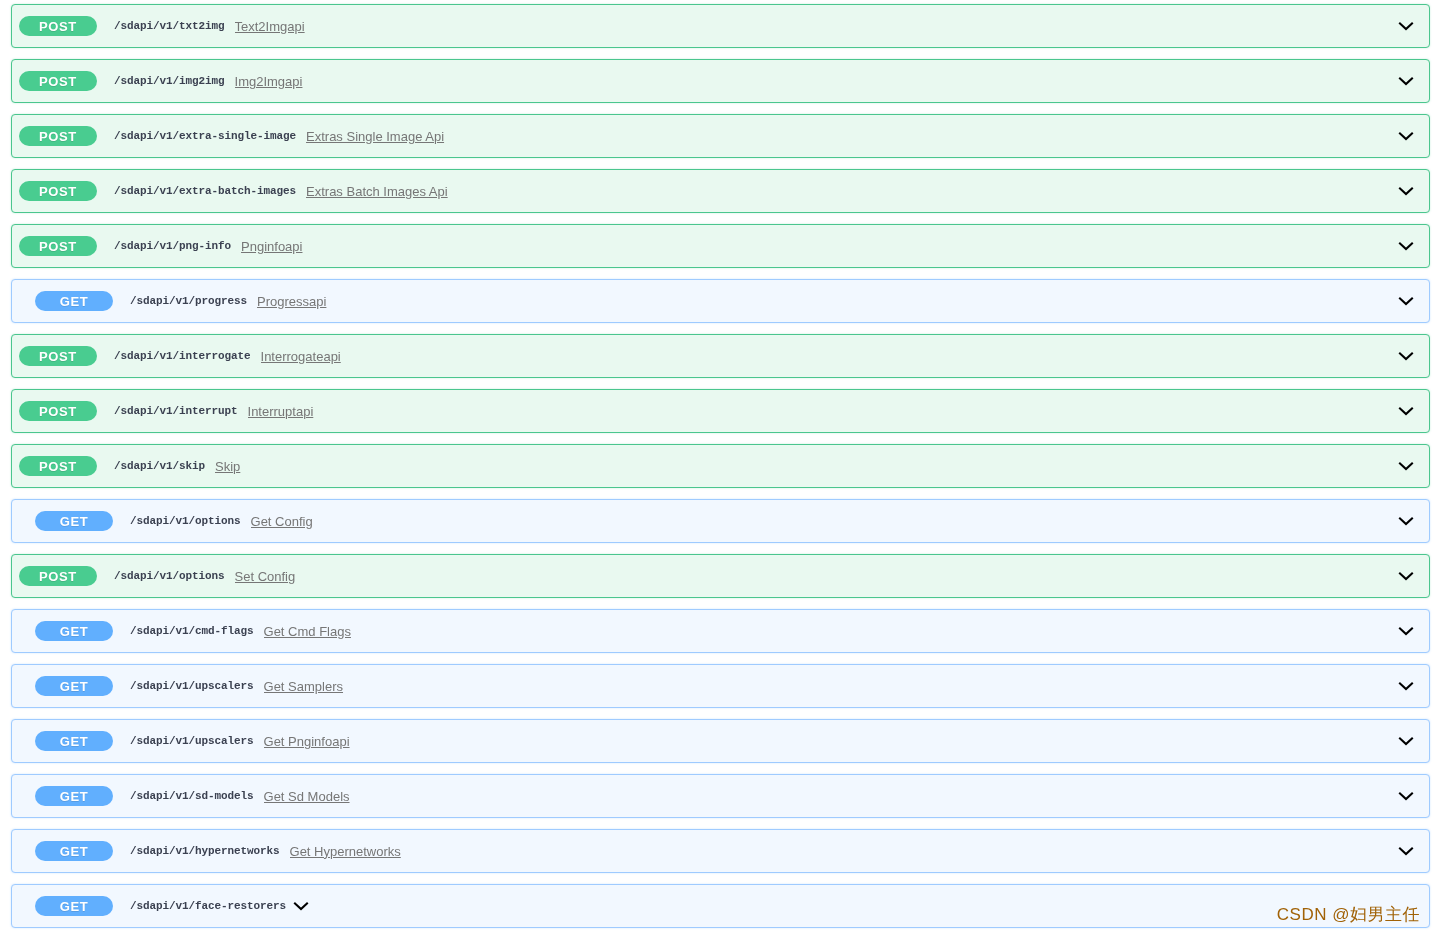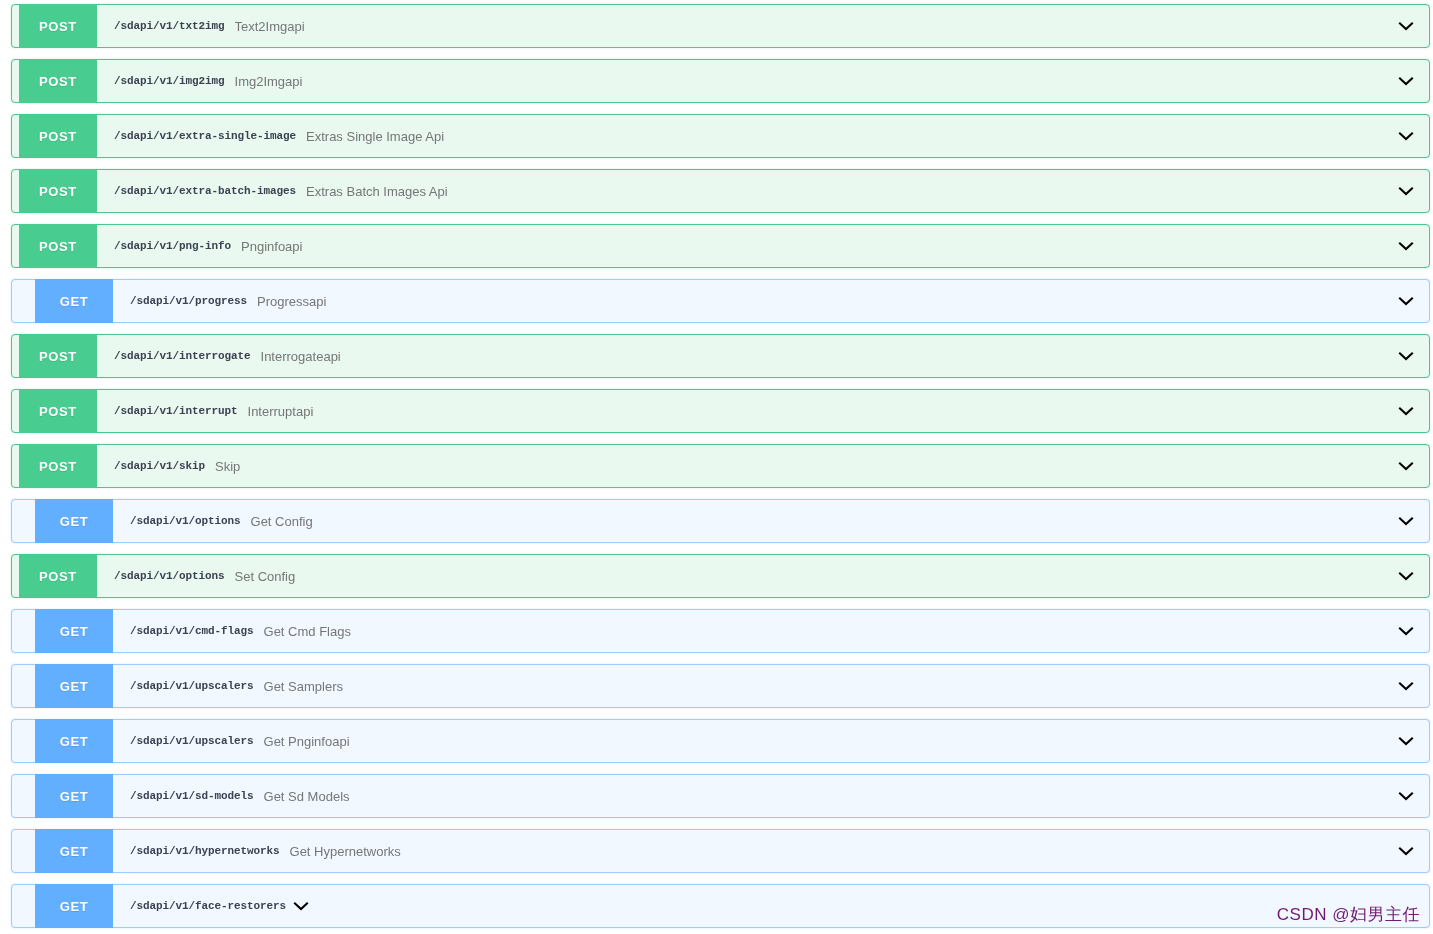--- a/index.html
+++ b/index.html
@@ -50,23 +50,23 @@
   .op.post {
     background: #e9f9f0;
     border-color: #4bc68e;
     box-shadow: 0 0 2px rgba(73,204,144,0.35);
   }
 
   
   .method {
     flex: 0 0 auto;
     width: 78px;
-    height: 44px;
+    height: 20px;
     margin-left: 7px;
-    border-radius: 0;
+    border-radius: 12px;
     color: #ffffff;
     font-family: "Liberation Sans", sans-serif;
     font-size: 13px;
     font-weight: bold;
     letter-spacing: 0.6px;
     display: flex;
     align-items: center;
     justify-content: center;
     text-shadow: 0 1px 0 rgba(0,0,0,0.10);
   }
@@ -88,20 +88,21 @@
 
   
   .op-summary {
     flex: 1 1 auto;
     margin-left: 10px;
     font-family: "Liberation Sans", sans-serif;
     font-size: 13px;
     color: #767676;
     white-space: nowrap;
     overflow: hidden;
+    text-decoration: underline;
   }
 
   
   .chevron {
     flex: 0 0 auto;
     width: 30px;
     height: 20px;
     margin-right: 8px;
     display: flex;
     align-items: center;
@@ -109,21 +110,21 @@
   }
   .chevron svg { display: block; }
 
   
   .watermark {
     position: absolute;
     right: 13px;
     bottom: 8px;
     font-family: "Liberation Sans", sans-serif;
     font-size: 17px;
-    color: #701a75;
+    color: #a16207;
     letter-spacing: 0.5px;
     white-space: nowrap;
     pointer-events: none;
     user-select: none;
   }
 </style>
 </head>
 <body>
 
 <div id="app">

